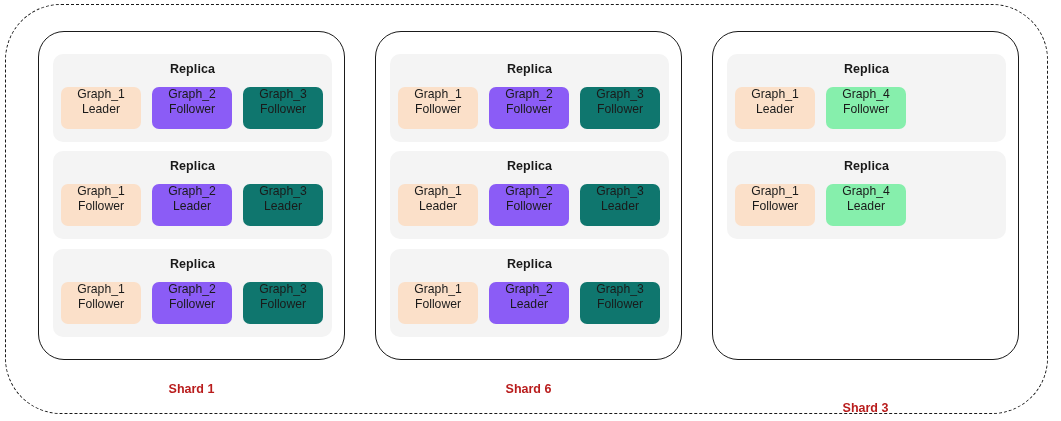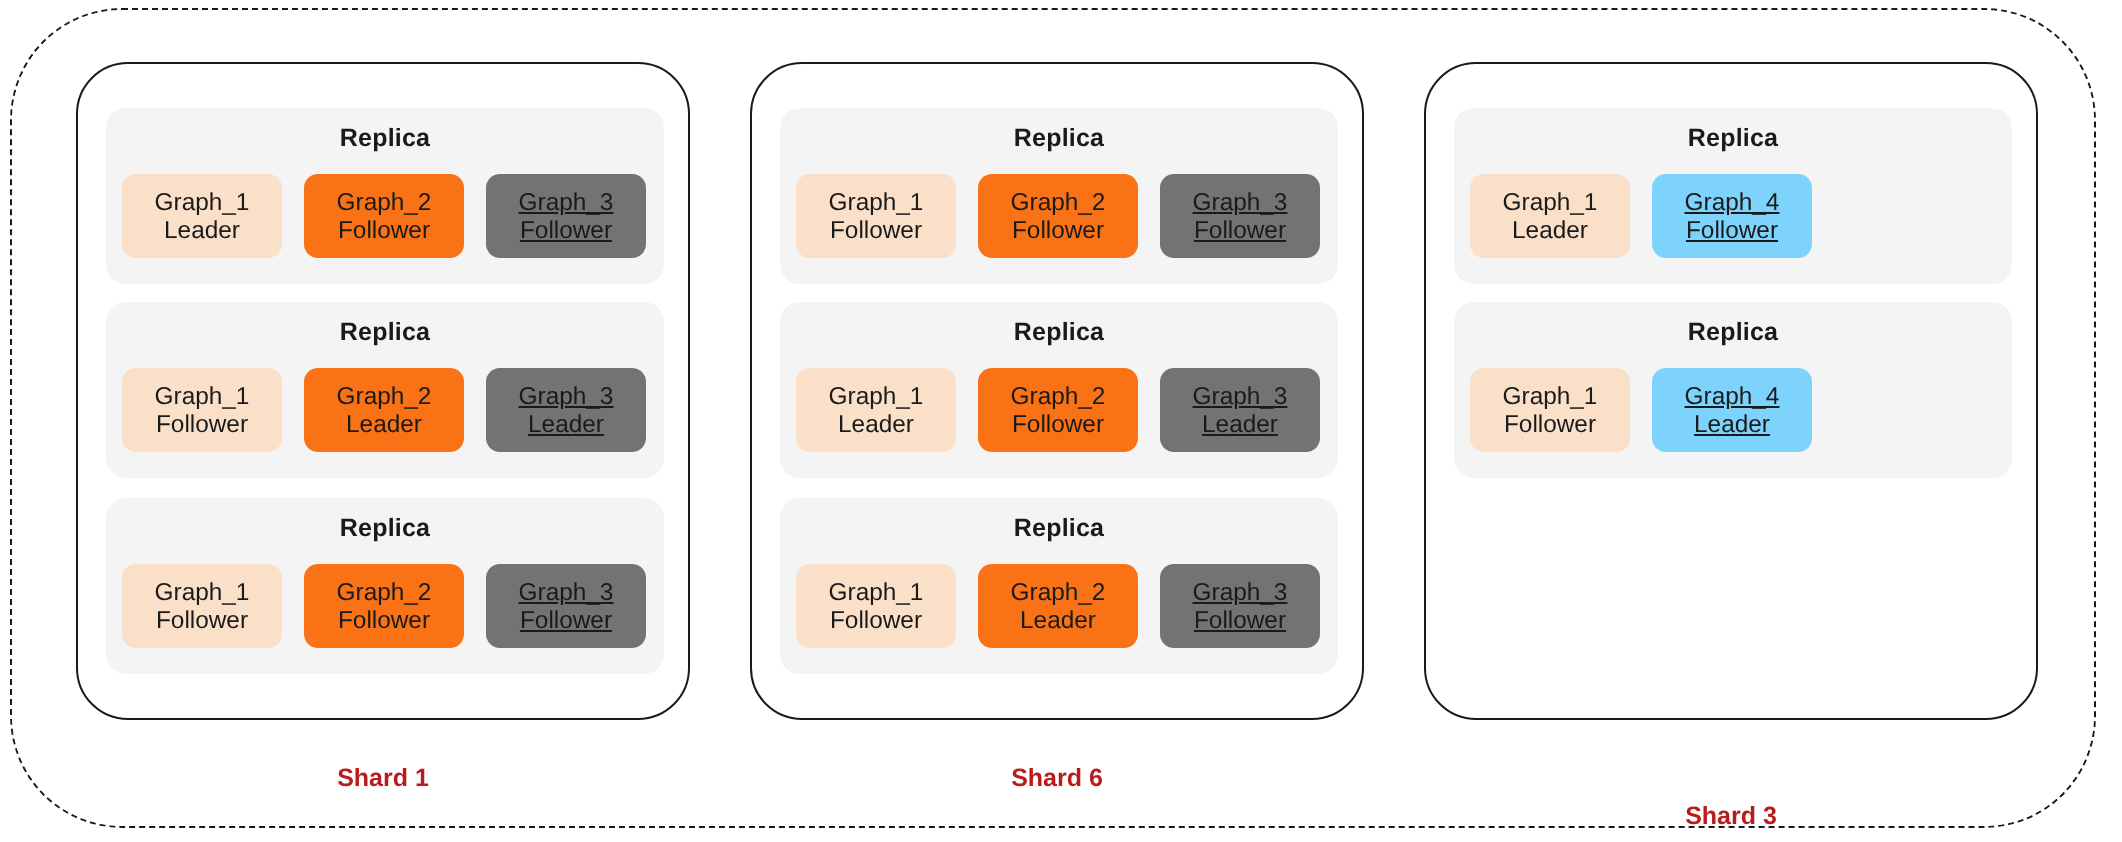--- a/index.html
+++ b/index.html
@@ -76,33 +76,33 @@
     display: flex;
     gap: 11px;
   }
   .node {
     width: 80px;
     height: 42px;
     border-radius: 7px;
     display: flex;
     flex-direction: column;
     align-items: center;
-    justify-content: center;
+    justify-content: flex-start;
     font-size: 12.2px;
     line-height: 14.5px;
     color: #1a1a1a;
     text-align: center;
   }
   .node .gname { display: block; }
   .node .grole { display: block; }
 
   .c-orange { background: #fbe0c9; }
-  .c-yellow { background: #f97316; }
-  .c-green  { background: #737373; text-decoration: underline; }
-  .c-purple { background: #7dd3fc; text-decoration: underline; }
+  .c-yellow { background: #8b5cf6; }
+  .c-green  { background: #0f766e; }
+  .c-purple { background: #86efac; }
 
   
   .shard-caption {
     position: absolute;
     top: 382px;
     width: 307px;
     text-align: center;
     font-size: 12.5px;
     font-weight: bold;
     color: #b91c1c;

